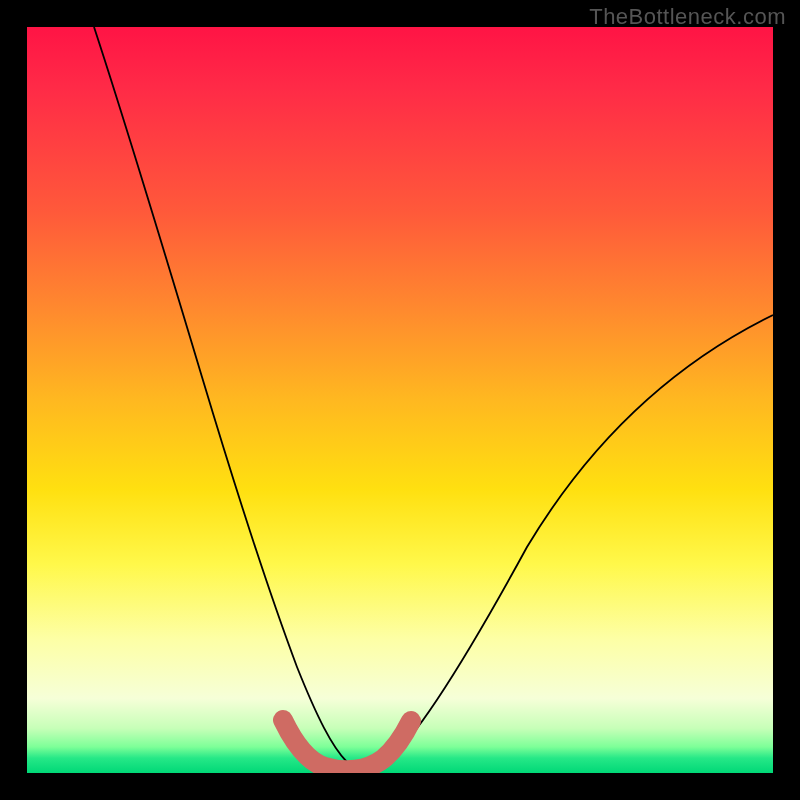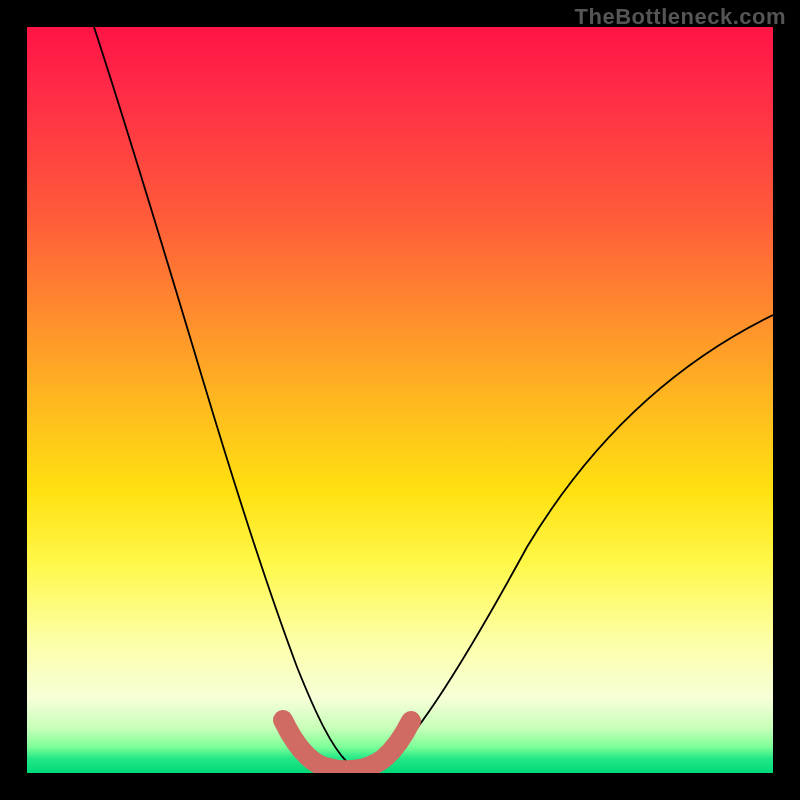--- a/index.html
+++ b/index.html
@@ -16,21 +16,21 @@
     width: 800px;
     height: 800px;
     background: #000;
   }
   .watermark {
     position: absolute;
     top: 4px;
     right: 14px;
     color: #555;
     font-size: 22px;
-    font-weight: 700;
+    font-weight: 400;
     letter-spacing: 0.5px;
     z-index: 4;
   }
   .plot-area {
     position: absolute;
     left: 27px;
     top: 27px;
     width: 746px;
     height: 746px;
     overflow: hidden;

